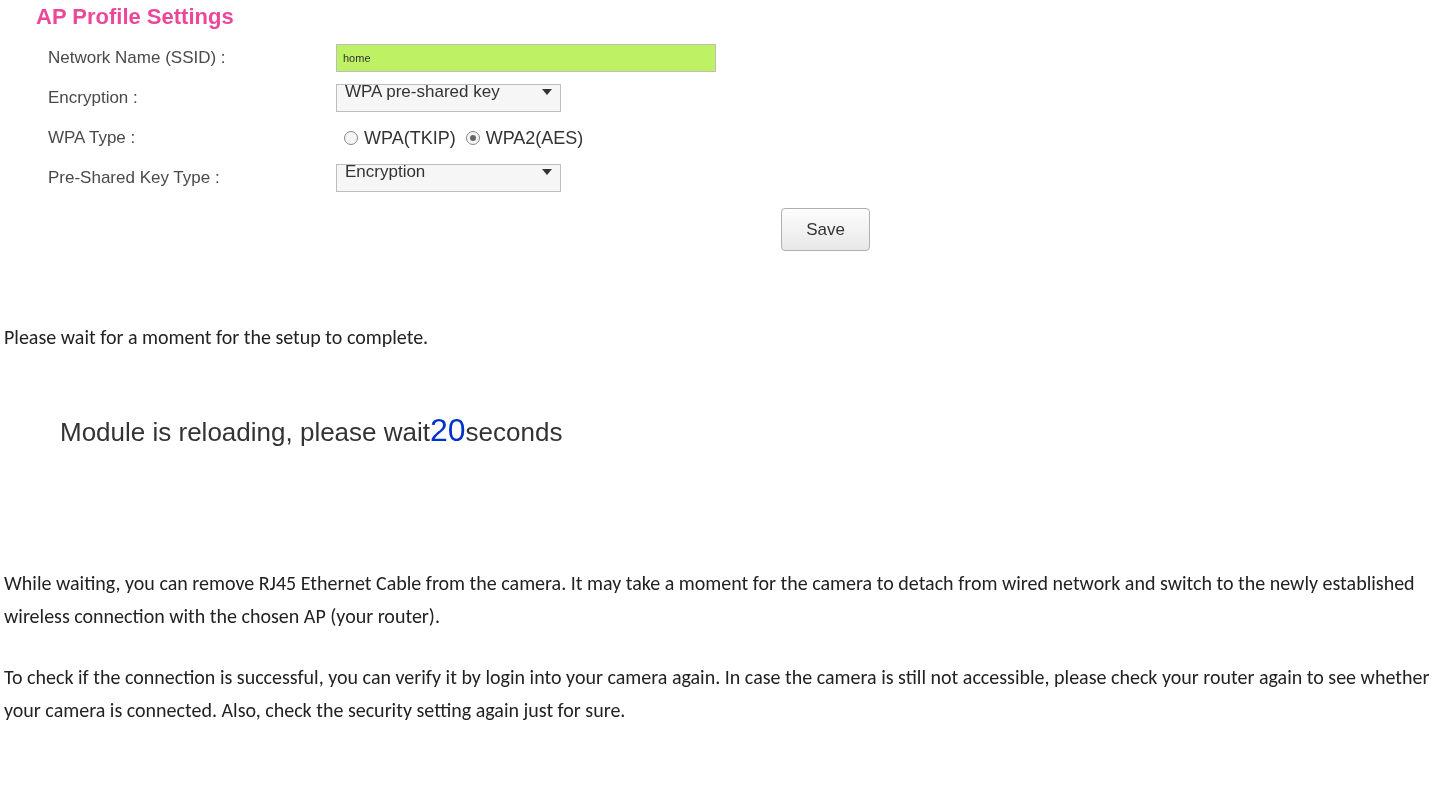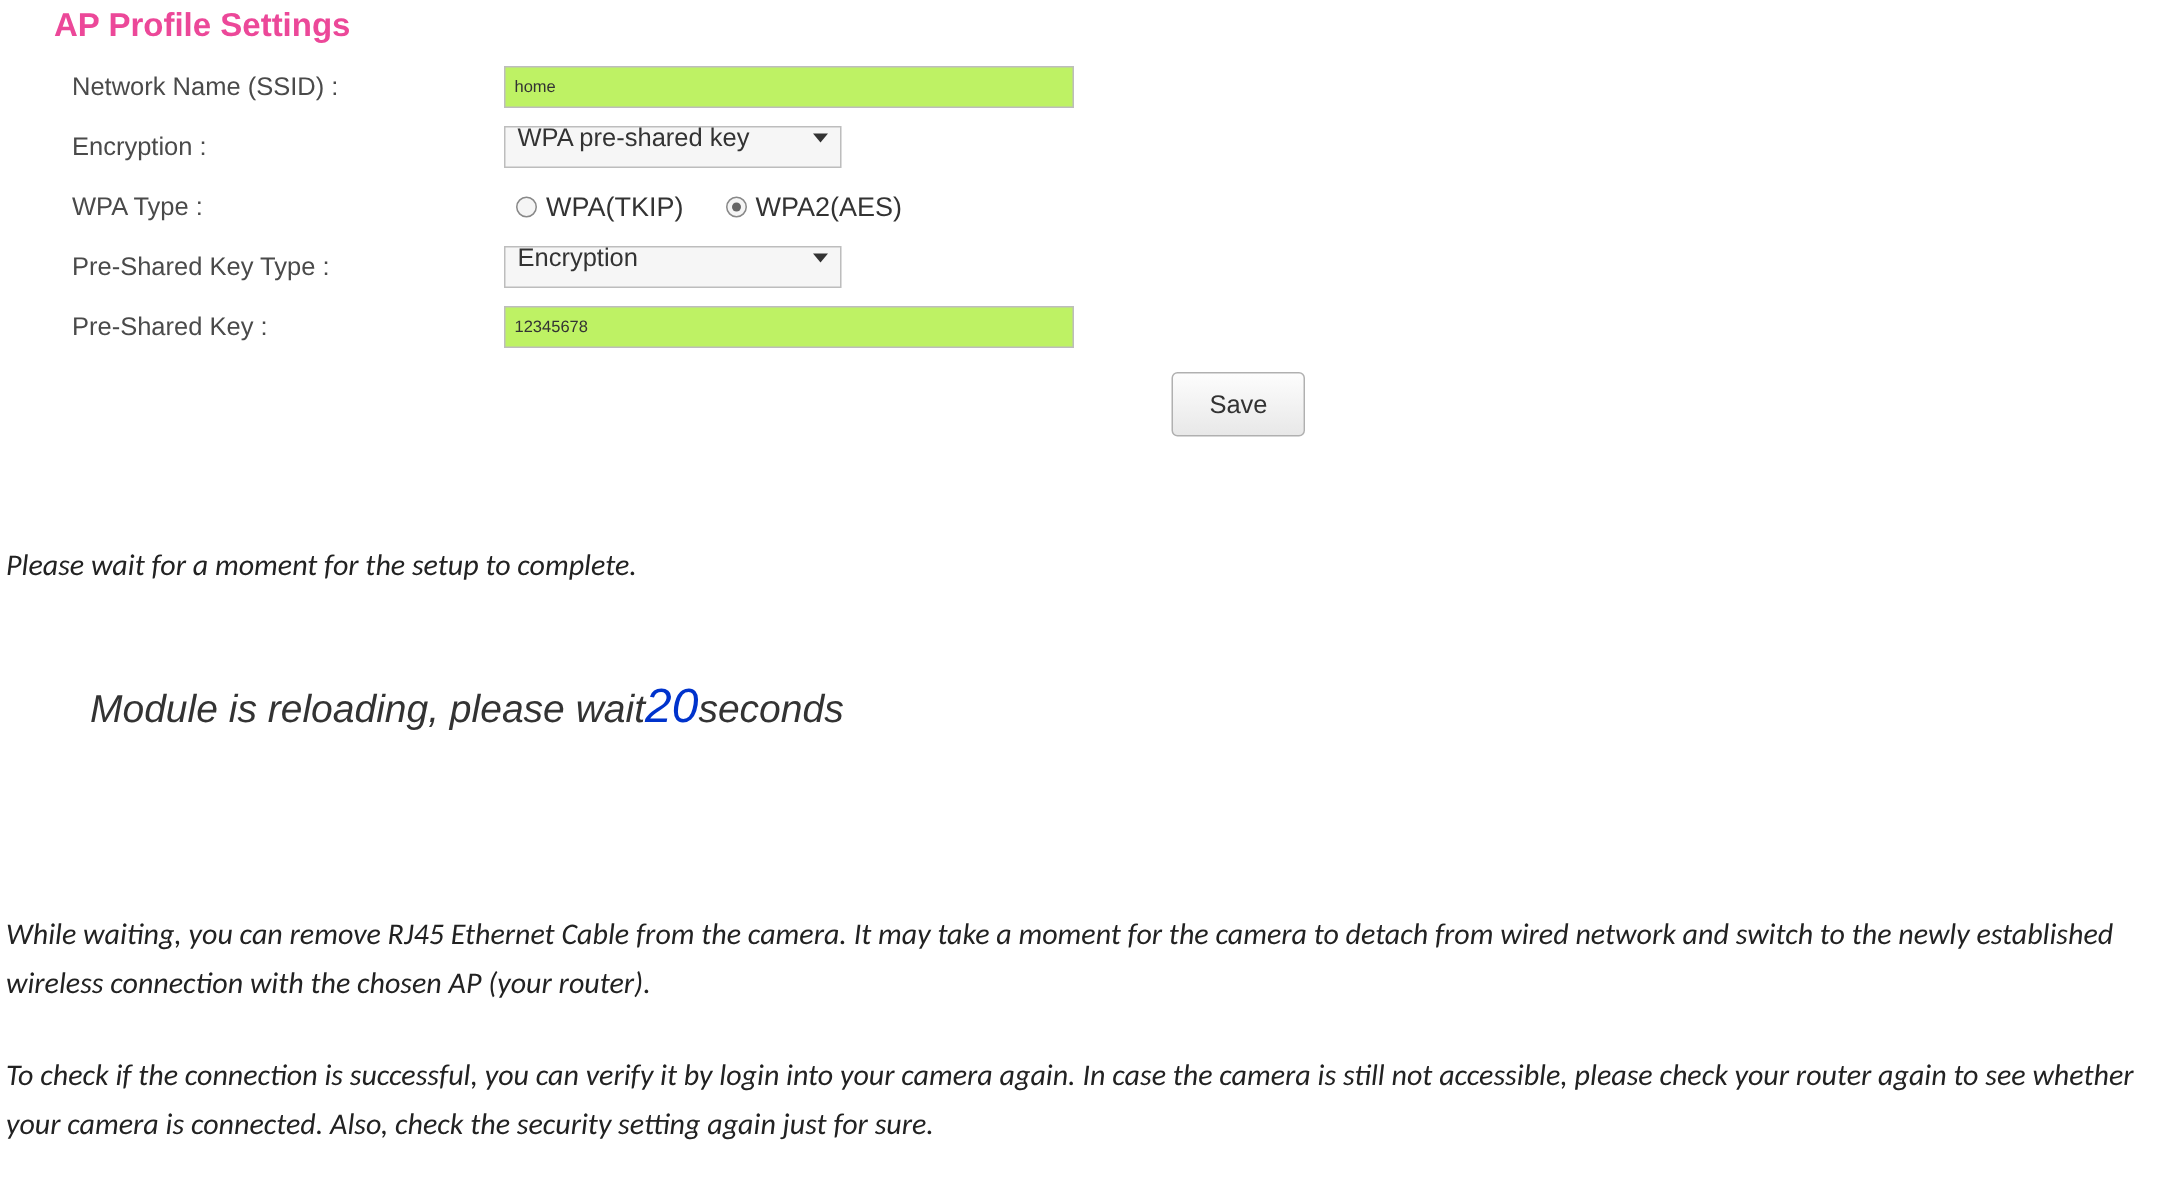--- a/index.html
+++ b/index.html
@@ -62,21 +62,21 @@
       margin-left: auto;
       width: 0;
       height: 0;
       border-left: 5px solid transparent;
       border-right: 5px solid transparent;
       border-top: 6px solid #333;
     }
     .radio-group {
       display: flex;
       align-items: center;
-      gap: 28px;
+      gap: 10px;
       padding-left: 8px;
       text-align: center;
     }
     .radio-item {
       display: flex;
       align-items: center;
       gap: 6px;
       font-size: 18px;
       color: #333;
     }
@@ -116,21 +116,20 @@
       height: 43px;
       cursor: pointer;
       font-family: Arial, Helvetica, sans-serif;
     }
     .instructions {
       font-family: Calibri, Arial, sans-serif;
       font-size: 20px;
       color: #222;
       line-height: 1.65;
       padding: 0 4px;
-      font-style: italic;
     }
     .para {
       margin-top: 60px;
     }
     .para.first {
       margin-top: 70px;
     }
     .reload-msg {
       margin: 50px 0 0 56px;
       font-family: Arial, Helvetica, sans-serif;
@@ -185,24 +184,20 @@
   </div>
 
   <div class="form-row">
     <div class="form-label">Pre-Shared Key Type :</div>
     <div class="select-wrap narrow">
       <span>Encryption</span>
       <span class="select-arrow"></span>
     </div>
   </div>
 
-  <div class="form-row">
-    <div class="form-label">Pre-Shared Key :</div>
-    <input type="text" class="text-input" value="12345678" style="">
-  </div>
 </div>
 
 <div class="save-row">
   <button class="save-button">Save</button>
 </div>
 
 <div class="instructions">
   <p class="para first">Please wait for a moment for the setup to complete.</p>
 
   <div class="reload-msg">

